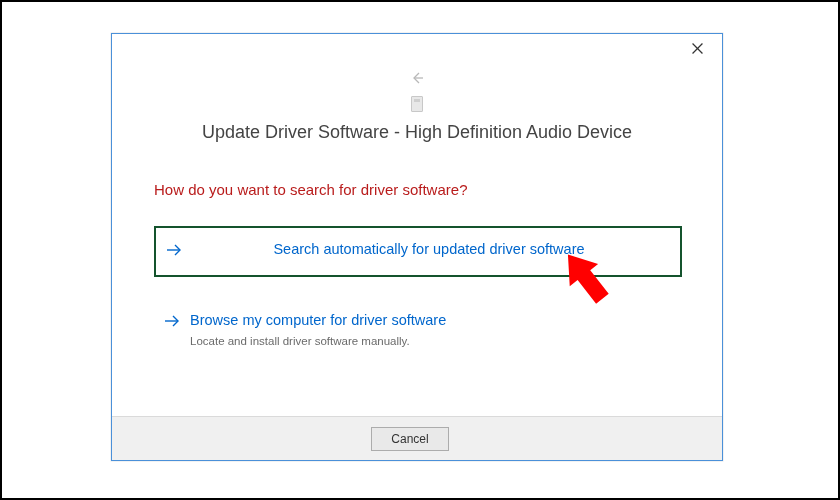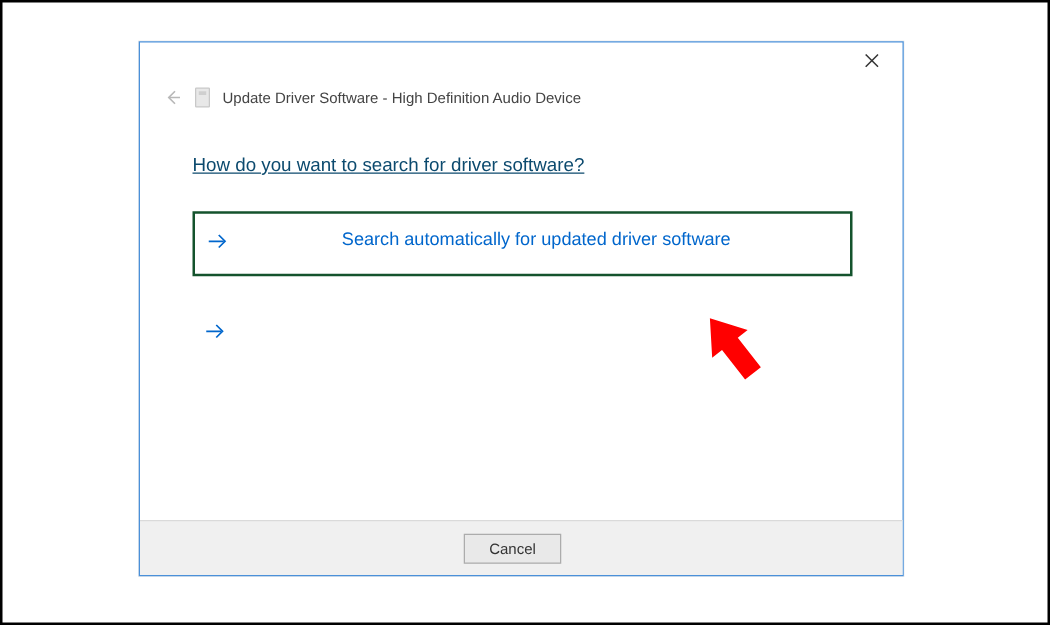--- a/index.html
+++ b/index.html
@@ -43,21 +43,22 @@
       cursor: pointer;
       color: #333333;
     }
     .close-btn svg { width: 11px; height: 11px; }
     .header-row {
       display: flex;
       align-items: center;
       gap: 10px;
       padding: 8px 18px 6px 18px;
       color: #555555;
-      font-size: 12px;
+      font-size: 18px;
+      flex-direction: column;
     }
     .back-arrow {
       color: #b8b8b8;
       display: flex;
       align-items: center;
     }
     .back-arrow svg { width: 16px; height: 16px; }
     .device-icon {
       width: 12px;
       height: 16px;
@@ -71,25 +72,24 @@
       content:'';
       position:absolute;
       left:2px; right:2px; top:2px; height:3px;
       background:#cfcfcf;
     }
     .header-title { color: #444444; }
     .content {
       padding: 32px 40px 0 42px;
     }
     .heading {
-      color: #0c4a6e;
+      color: #b91c1c;
       font-size: 15px;
       font-weight: 400;
       margin-bottom: 28px;
-      text-decoration: underline;
     }
     .option {
       position: relative;
       display: flex;
       align-items: flex-start;
       gap: 10px;
       padding: 12px 14px 14px 10px;
       cursor: pointer;
     }
     .option.highlighted {
@@ -188,20 +188,24 @@
 
     <div class="gap"></div>
 
     <div class="option">
       <span class="option-arrow">
         <svg viewBox="0 0 16 14">
           <line x1="1" y1="7" x2="13" y2="7" stroke="currentColor" stroke-width="1.4"></line>
           <path d="M9 2 L14 7 L9 12" fill="none" stroke="currentColor" stroke-width="1.4"></path>
         </svg>
       </span>
+      <div class="option-texts">
+        <div class="option-title">Browse my computer for driver software</div>
+        <div class="option-desc">Locate and install driver software manually.</div>
+      </div>
     </div>
   </div>
 
   <div class="footer">
     <button class="cancel-btn">Cancel</button>
   </div>
 
 </div>
 
 <div class="red-arrow-wrap">

